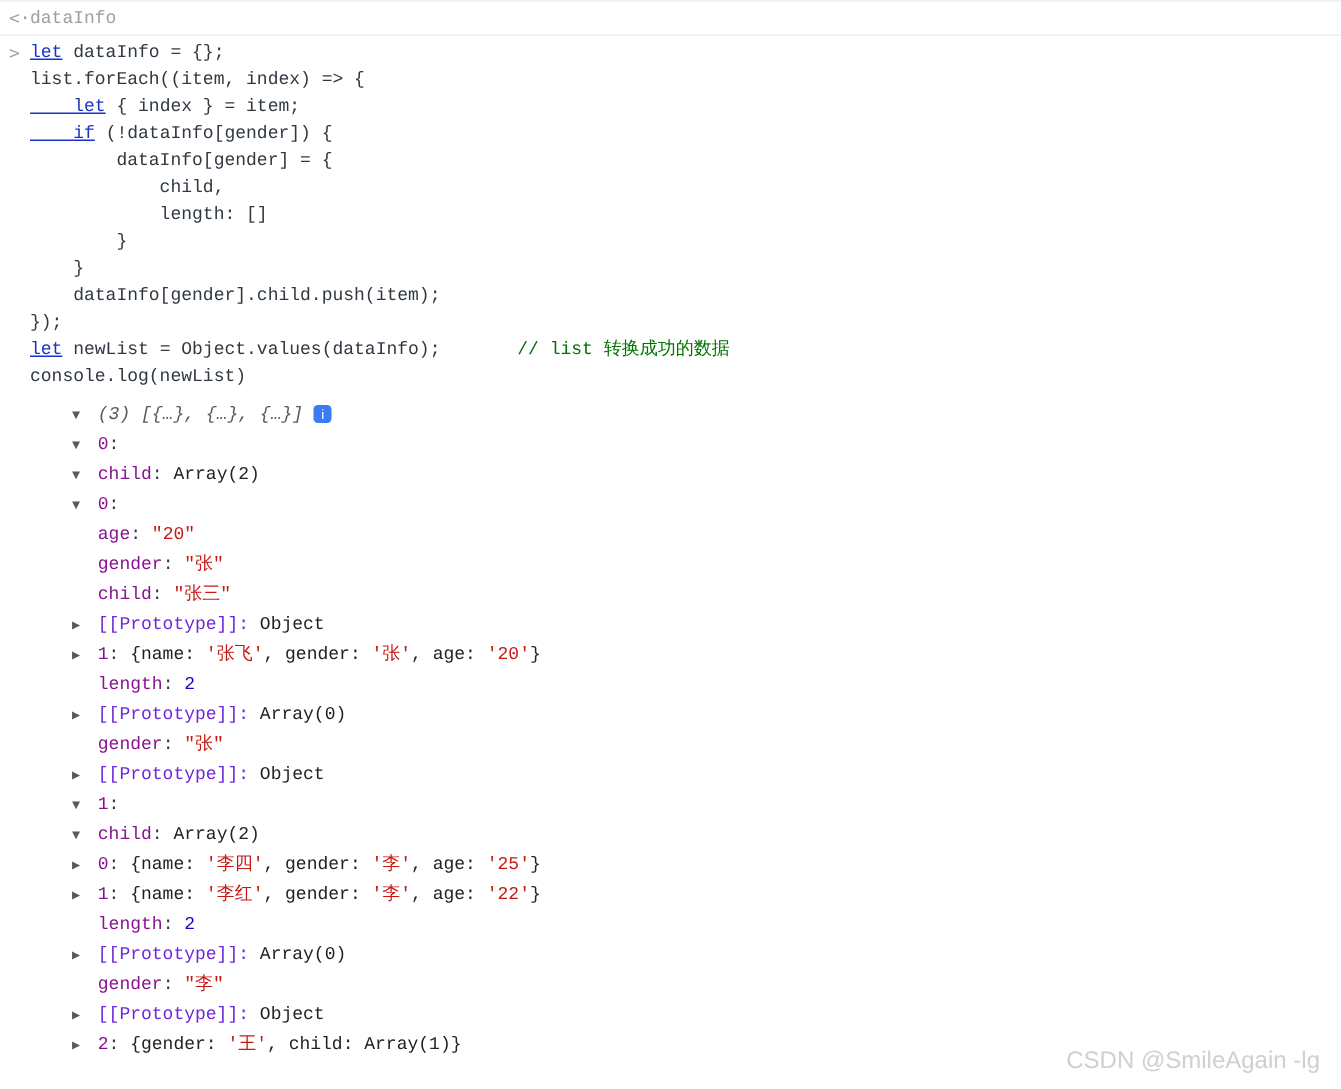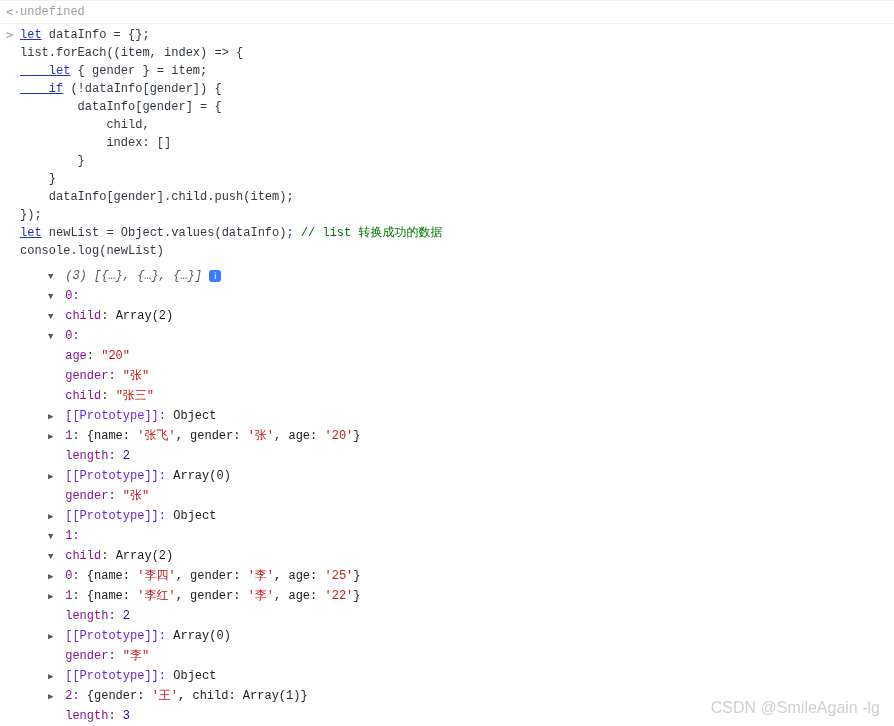--- a/index.html
+++ b/index.html
@@ -25,21 +25,21 @@
     color: #a0a0a0;
     font-family: monospace;
   }
   .undef { color: #a0a0a0; }
   pre.code {
     margin: 0;
     font-family: inherit;
     white-space: pre;
   }
   .kw { color: #1a32c7; text-decoration: underline; }
-  .cmt { color: #007400; }
+  .cmt { color: #007400; margin-left: 44px; }
   .prop { color: #881391; font-weight: normal; }
   .arrow {
     display: inline-block;
     width: 10px;
     color: #5a5a5a;
     font-size: 9px;
     user-select: none;
   }
   .arrow.down::before { content: "▼"; }
   .arrow.right::before { content: "▶"; }
@@ -75,32 +75,32 @@
     font-family: Arial, sans-serif;
     font-size: 16px;
     pointer-events: none;
   }
 </style>
 </head>
 <body>
 
 <div class="row">
   <span class="prompt">&lt;·</span>
-  <span class="undef">undefined</span>
+  <span class="undef">dataInfo</span>
 </div>
 
 <div class="row">
   <span class="prompt">&gt;</span>
   <pre class="code"><span class="kw">let</span><span> dataInfo = {};</span>
 <span>list.forEach((item, index) =&gt; {</span>
-<span class="kw">    let</span><span> { gender } = item;</span>
+<span class="kw">    let</span><span> { index } = item;</span>
 <span class="kw">    if</span><span> (!dataInfo[gender]) {</span>
 <span>        dataInfo[gender] = {</span>
 <span>            child,</span>
-<span>            index: []</span>
+<span>            length: []</span>
 <span>        }</span>
 <span>    }</span>
 <span>    dataInfo[gender].child.push(item);</span>
 <span>});</span>
 <span class="kw">let</span><span> newList = Object.values(dataInfo); </span><span class="cmt">// list 转换成功的数据</span>
 <span>console.log(newList)</span></pre>
 </div>
 
 <div class="row" style="border-top:none; padding-top:0;">
   <div class="tree">
@@ -213,22 +213,17 @@
       <span class="arrow right"></span>
       <span class="proto">[[Prototype]]</span><span class="proto">: </span>
       <span class="val-dark">Object</span>
     </div>
 
     <div class="lvl-1">
       <span class="arrow right"></span>
       <span class="prop">2</span><span>: </span>
       <span class="val-dark">{gender: <span class="val-str">'王'</span>, child: Array(1)}</span>
     </div>
-    <div class="lvl-1">
-      <span style="display:inline-block;width:10px"></span>
-      <span class="prop">length</span><span>: </span>
-      <span style="color:#1c00cf">3</span>
-    </div>
 
   </div>
 </div>
 
 <div class="watermark">CSDN @SmileAgain -lg</div>
 
 </body></html>

